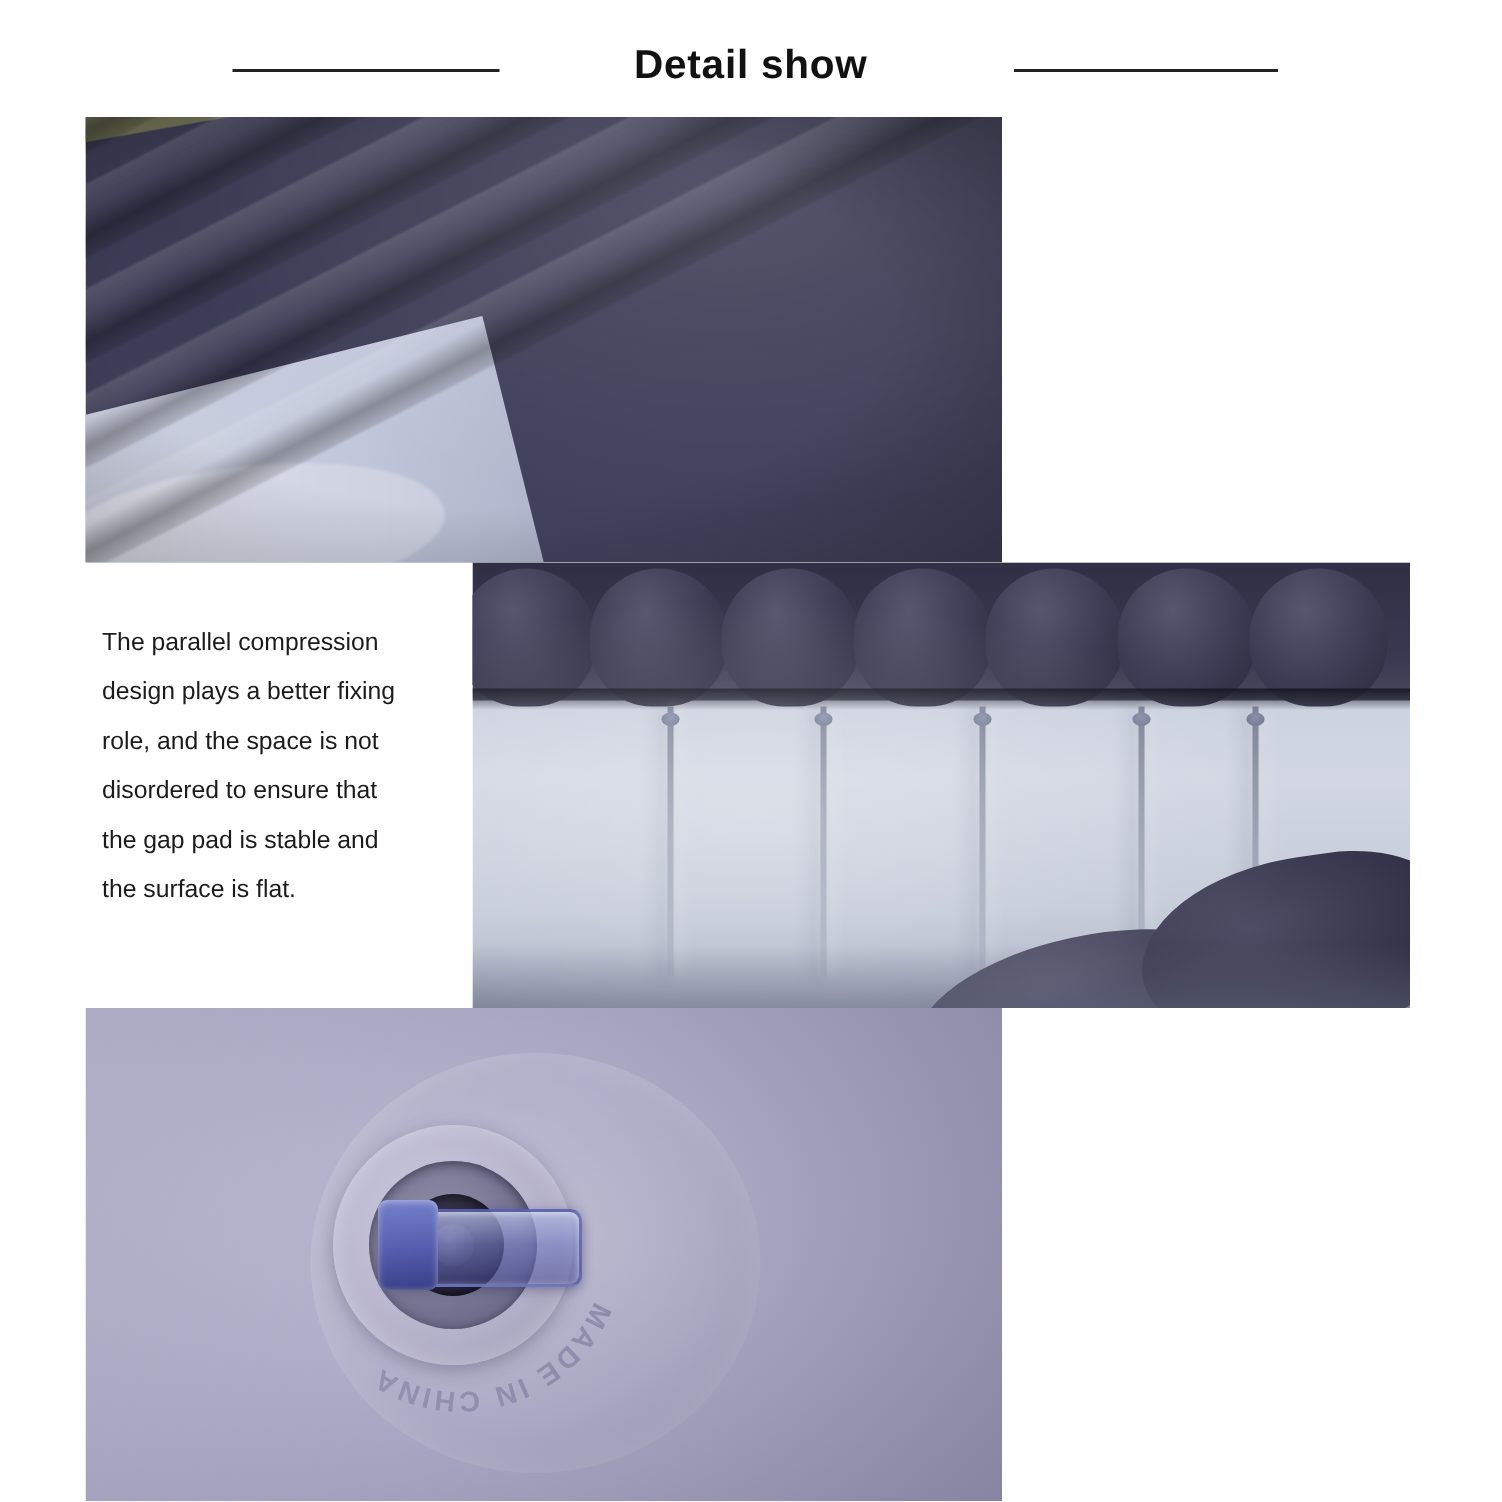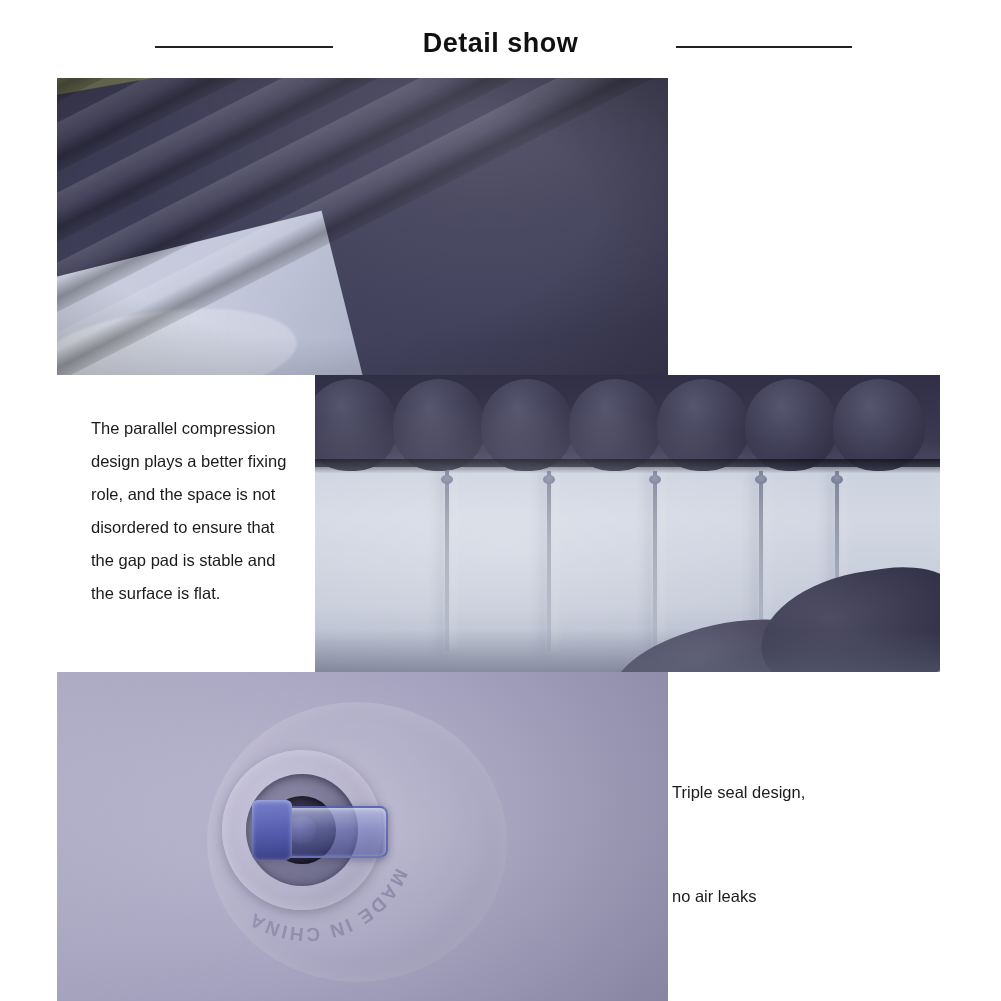--- a/index.html
+++ b/index.html
@@ -240,21 +240,21 @@
 
   
   .textblock {
     position: absolute;
     color: #1b1b1b;
     font-size: 16.5px;
     line-height: 33px;
     white-space: pre-line;
   }
   #text1 { left: 676px; top: 116px; width: 316px; }
-  #text2 { left: 68px;  top: 412px; width: 250px; margin-left: 23px; }
+  #text2 { left: 68px;  top: 412px; width: 250px; }
   #text3 { left: 672px; top: 766px; width: 260px; line-height: 52px; }
 </style>
 </head>
 <body>
 
 <div id="page">
 
   <div class="header">
     <div class="rule left"></div>
     <div class="header-title">Detail show</div>
@@ -333,17 +333,14 @@
         </defs>
         <text class="arc-txt">
           <textPath href="#arcpath" startOffset="56%">MADE IN CHINA</textPath>
         </text>
       </svg>
     </div>
 
     <div class="shade"></div>
   </div>
 
-  <div class="textblock" id="text3">Triple seal design,
-
-no air leaks</div>
 
 </div>
 
 </body></html>

